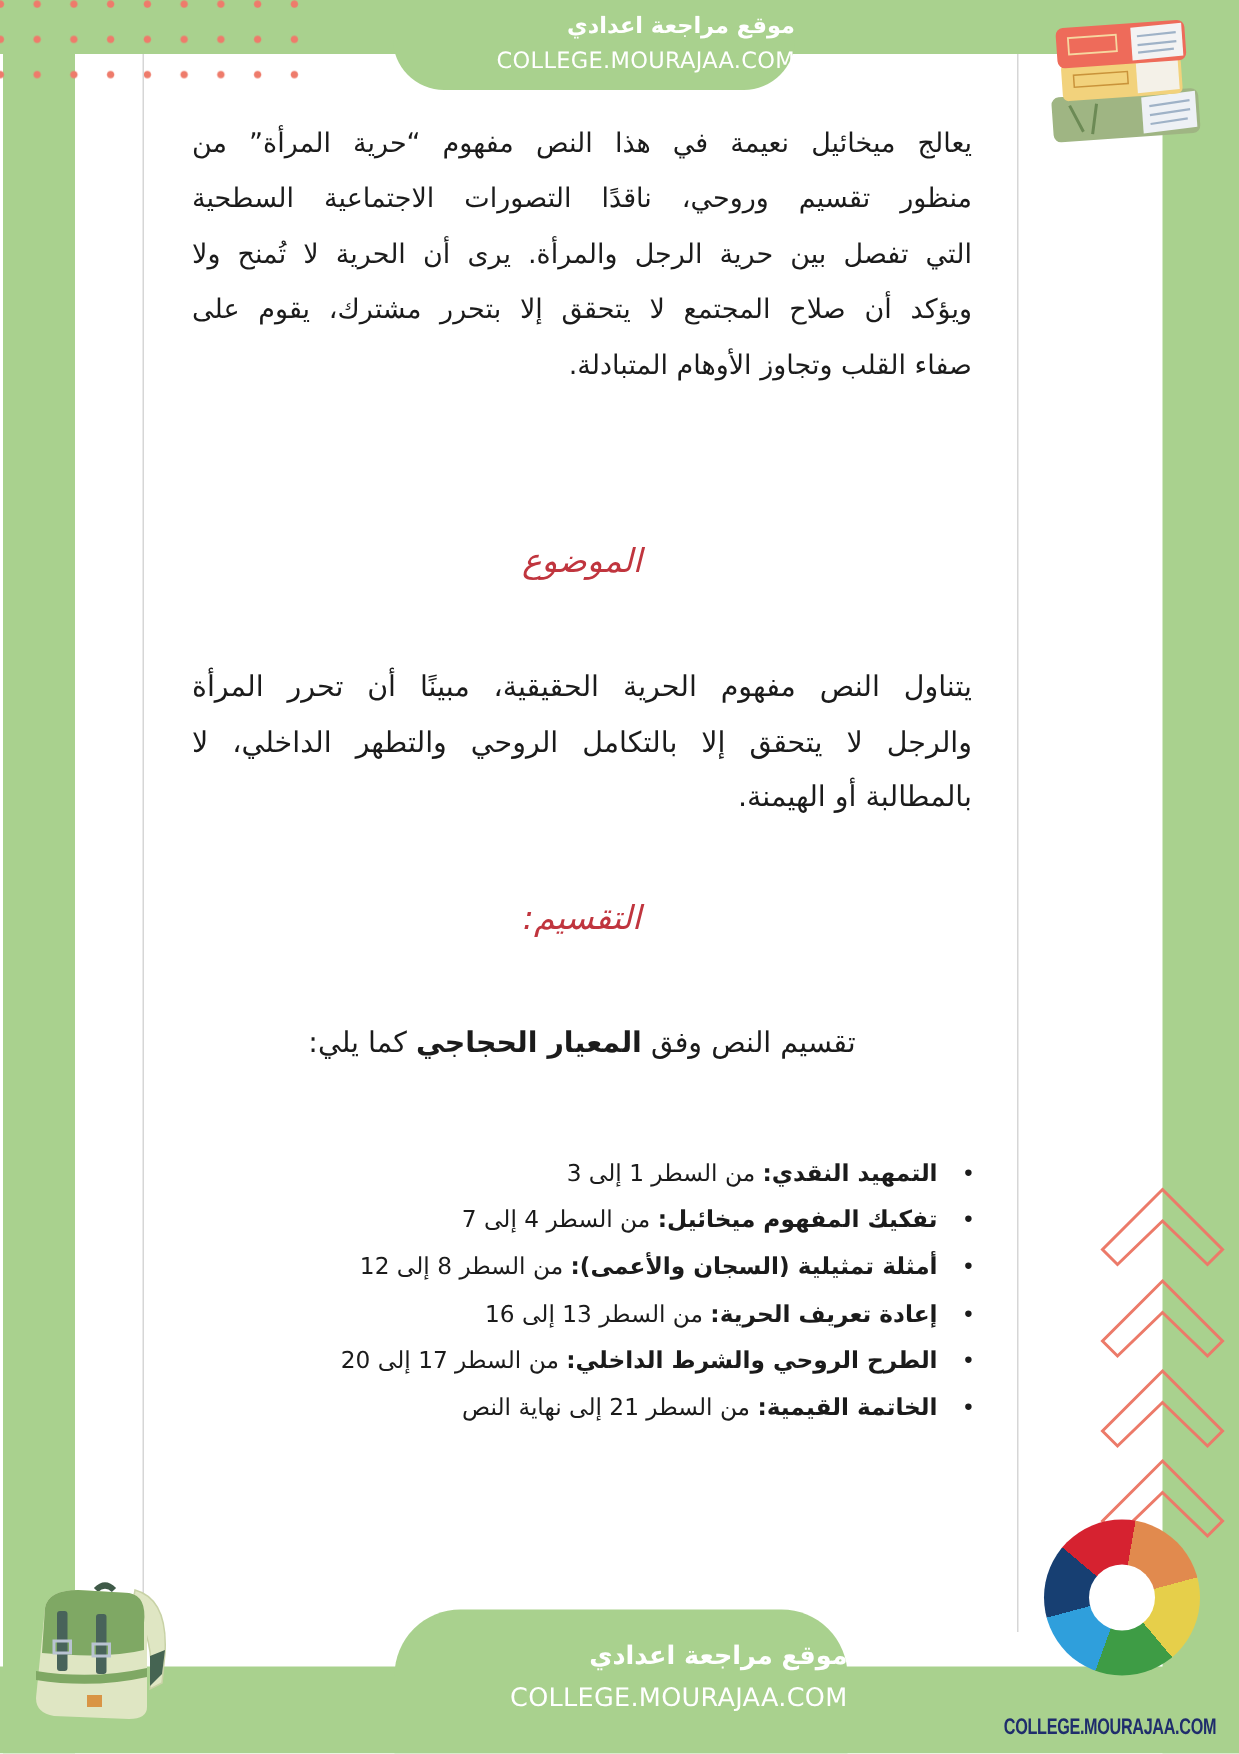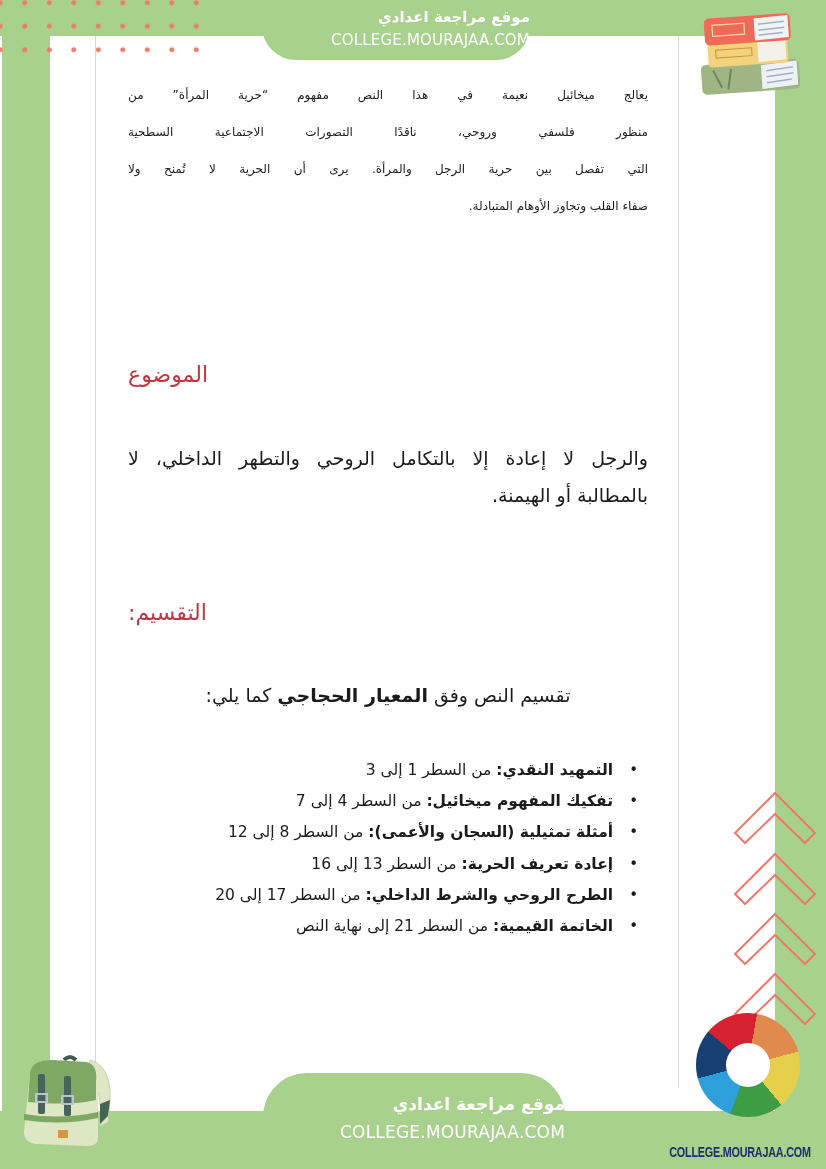--- a/index.html
+++ b/index.html
@@ -19,29 +19,29 @@
   .tab-top{left:262px;top:0;width:268px;height:60px;border-radius:0 0 34px 34px;}
   .tab-bottom{left:263px;top:1073px;width:302px;height:96px;border-radius:44px 44px 0 0;}
   .tab-text{color:#ffffff;text-align:right;text-underline-offset:2px;}
   .tt-ar{left:262px;width:268px;top:8px;font-size:15px;font-weight:bold;direction:rtl;}
   .tt-url{left:262px;width:268px;top:31px;font-size:15px;letter-spacing:0.2px;}
   .tb-ar{left:263px;width:302px;top:1094px;font-size:17px;font-weight:bold;direction:rtl;}
   .tb-url{left:263px;width:302px;top:1122px;font-size:17px;letter-spacing:0.2px;}
   .para{position:absolute;left:128px;width:520px;direction:rtl;color:#1b1b1b;}
   .ln{white-space:nowrap;}
   .j{text-align:justify;text-align-last:justify;}
-  .p-intro{top:77px;font-size:12px;line-height:37px;}
+  .p-intro{top:77px;font-size:18px;line-height:37px;}
   .p-topic{top:440px;font-size:19px;line-height:36.5px;}
   .p-concl{top:987px;font-size:19px;line-height:39px;}
-  .heading{position:absolute;left:128px;width:520px;direction:rtl;text-align:left;color:#c0353e;font-size:22px;line-height:28px;}
+  .heading{position:absolute;left:128px;width:520px;direction:rtl;text-align:center;color:#c0353e;font-size:22px;line-height:28px;font-style:italic;}
   .h-topic{top:361px;}
   .h-div{top:599px;}
   .div-intro{position:absolute;left:128px;width:520px;top:680px;direction:rtl;text-align:center;font-size:19px;line-height:30px;color:#1b1b1b;white-space:nowrap;}
   .div-intro b{font-weight:bold;}
-  .blist{position:absolute;left:150px;width:488px;top:755px;direction:rtl;margin:0;padding:0;list-style:none;color:#1b1b1b;font-size:15.5px;line-height:31.2px;}
+  .blist{position:absolute;left:150px;width:488px;top:755px;direction:rtl;margin:12px;padding:0;list-style:none;color:#1b1b1b;font-size:15.5px;line-height:31.2px;}
   .blist li{white-space:nowrap;text-align:right;}
   .bul{display:inline-block;width:20px;text-align:right;font-size:15px;}
   .blabel{font-weight:bold;}
   .blabel.regular{font-weight:bold;}
   .logo-ring{left:696px;top:1013px;width:104px;height:104px;border-radius:50%;
     background:conic-gradient(from -50deg,#d62230 0deg 60deg,#e18a4e 60deg 125deg,#e6cf4a 125deg 190deg,#3e9c45 190deg 250deg,#2f9fdc 250deg 305deg,#173f72 305deg 360deg);}
   .logo-hole{left:726px;top:1043px;width:44px;height:44px;border-radius:50%;background:#ffffff;}
   .logo-caption{left:640px;top:1143px;width:200px;text-align:center;font-family:"Liberation Sans",sans-serif;font-weight:bold;font-size:15px;color:#1f2d6c;transform:scaleX(0.72);transform-origin:center;letter-spacing:-0.3px;}
 </style>
 </head>
@@ -70,29 +70,31 @@
     <rect x="26" y="40" width="36" height="8" fill="none" stroke="#c9933a" stroke-width="1"></rect>
     <rect x="16" y="8" width="86" height="27" rx="5" fill="#ee6b5a"></rect>
     <path d="M66 11 L100 10 L100 32 L66 33 Z" fill="#f3f3f3"></path>
     <path d="M70 17 L96 16 M70 23 L96 22 M70 28 L94 27" stroke="#9fb2c7" stroke-width="1.5"></path>
     <rect x="24" y="15" width="32" height="11" fill="none" stroke="#f6d7a0" stroke-width="1.2"></rect>
   </g>
 </svg>
 
 <div class="para p-intro">
   <div class="ln j">يعالج ميخائيل نعيمة في هذا النص مفهوم “حرية المرأة” من</div>
-  <div class="ln j">منظور فلسفي وروحي، ناقدًا التصورات الاجتماعية السطحية</div>
+  <div class="ln j">منظور تقسيم وروحي، ناقدًا التصورات الاجتماعية السطحية</div>
   <div class="ln j">التي تفصل بين حرية الرجل والمرأة. يرى أن الحرية لا تُمنح ولا</div>
+  <div class="ln j">ويؤكد أن صلاح المجتمع لا يتحقق إلا بتحرر مشترك، يقوم على</div>
   <div class="ln">صفاء القلب وتجاوز الأوهام المتبادلة.</div>
 </div>
 
 <div class="heading h-topic">الموضوع</div>
 
 <div class="para p-topic">
-  <div class="ln j">والرجل لا إعادة إلا بالتكامل الروحي والتطهر الداخلي، لا</div>
+  <div class="ln j">يتناول النص مفهوم الحرية الحقيقية، مبينًا أن تحرر المرأة</div>
+  <div class="ln j">والرجل لا يتحقق إلا بالتكامل الروحي والتطهر الداخلي، لا</div>
   <div class="ln">بالمطالبة أو الهيمنة.</div>
 </div>
 
 <div class="heading h-div">التقسيم:</div>
 
 <div class="div-intro">
   <span>تقسيم النص وفق </span><b>المعيار الحجاجي</b><span> كما يلي:</span>
 </div>
 
 <ul class="blist">

